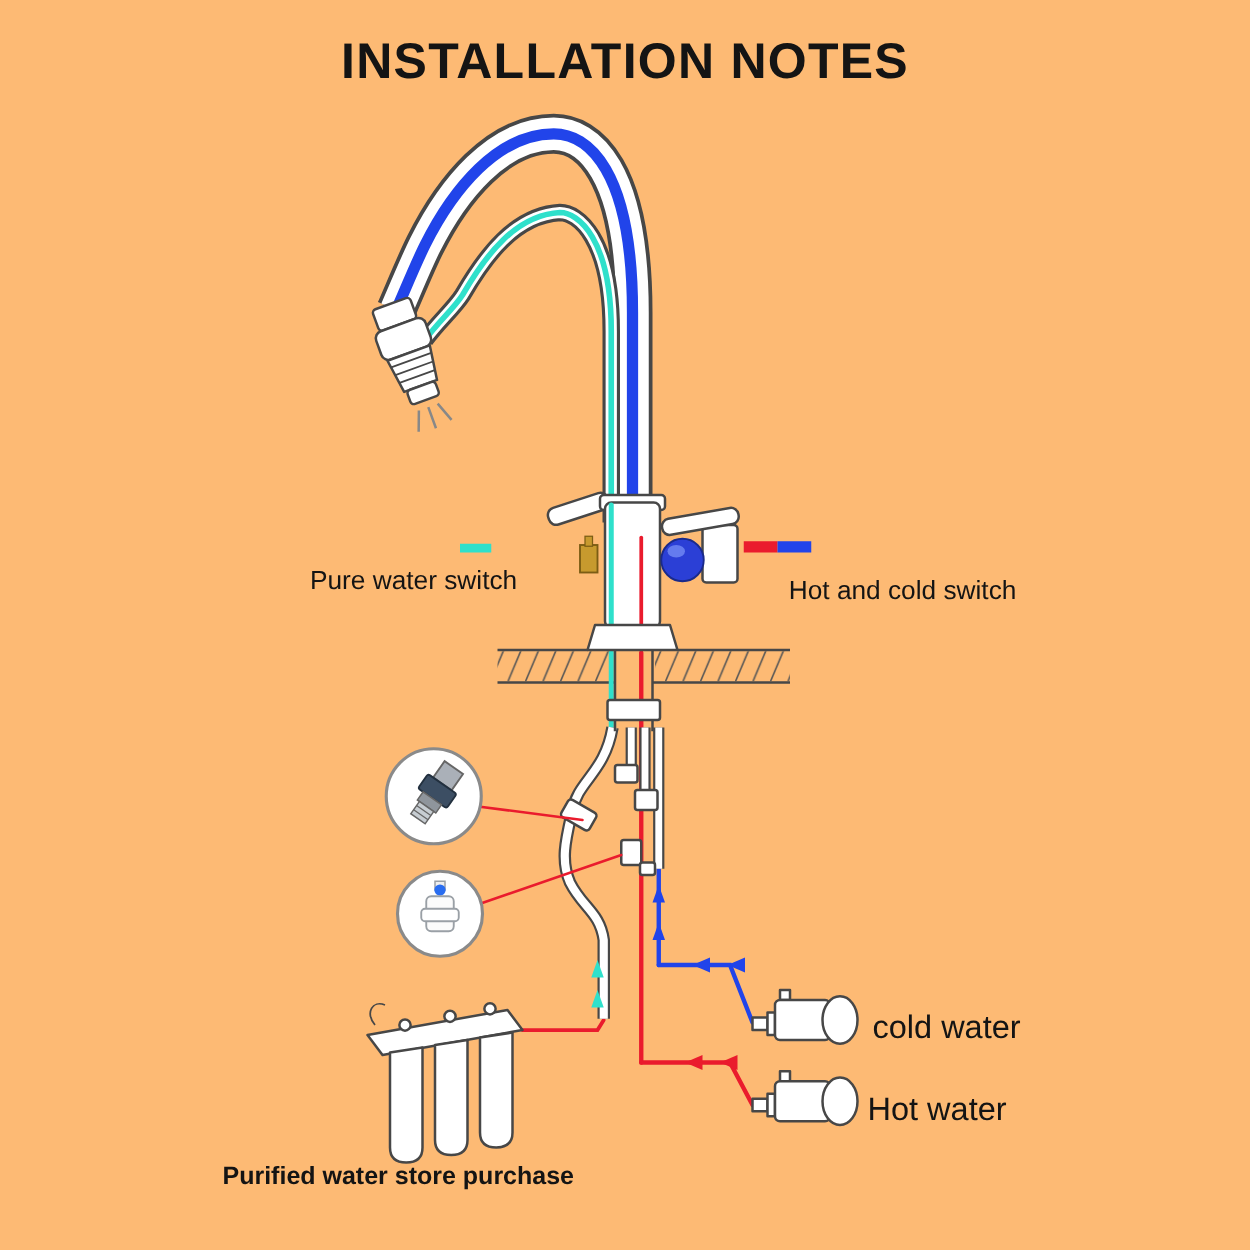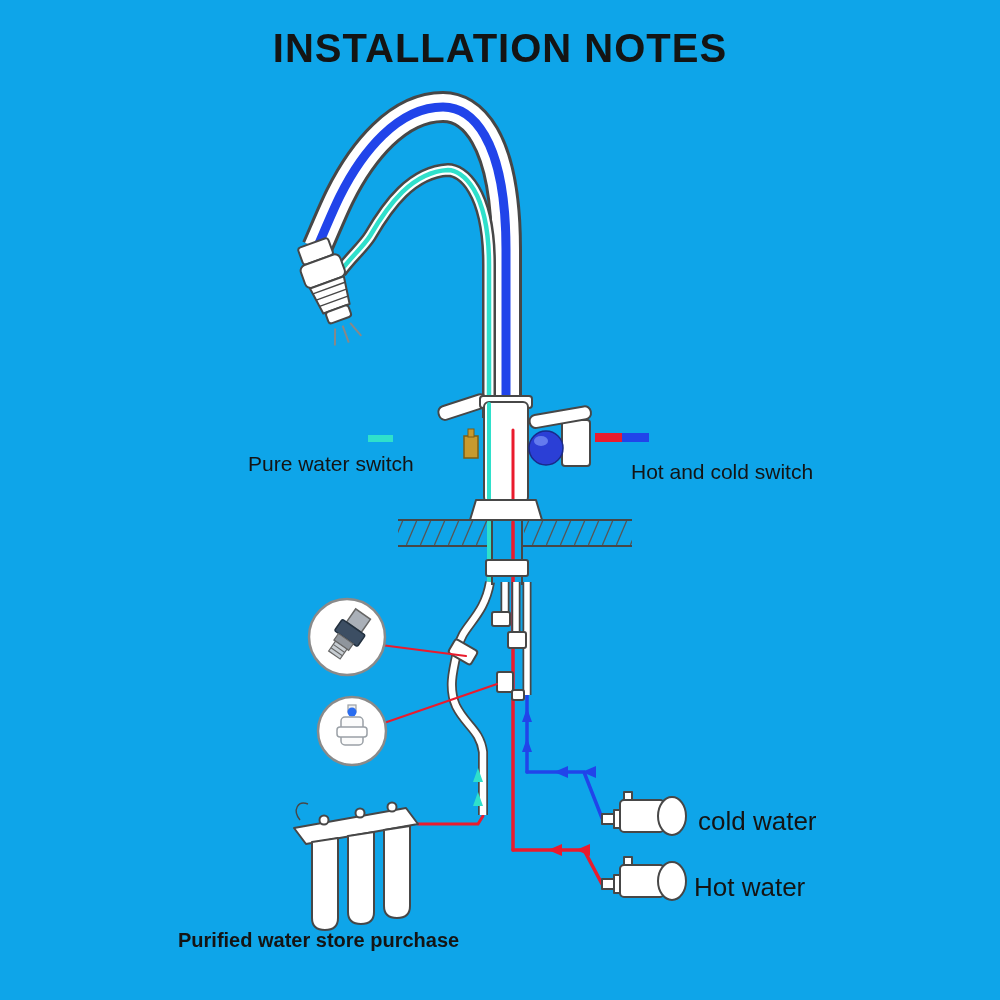--- a/index.html
+++ b/index.html
@@ -1,20 +1,20 @@
 <!DOCTYPE html>
 <html style="--pure: #2fe0cb; --cold: #2144ea; --hot: #ea1b2d; --outline: #474747; --text: #141414; --knob: #2b3fd6;"><head>
 <meta charset="utf-8">
 <style>
   :root{
     --pure:#2fe0cb; --cold:#2144ea; --hot:#ea1b2d;
     --outline:#474747; --text:#141414; --knob:#2b3fd6;
   }
   html,body{margin:0;padding:0;background:#ffffff;}
-  .page{width:1000px;height:1000px;background:#0ea5e9;position:relative;overflow:hidden;}
+  .page{width:1000px;height:1000px;background:#fdba74;position:relative;overflow:hidden;}
   .t{font-family:"Liberation Sans",sans-serif;fill:var(--text);}
   .title{font-weight:700;font-size:40px;letter-spacing:1px;}
   .lbl{font-size:21px;}
   .lbl-big{font-size:26px;}
   .lbl-bold{font-size:20px;font-weight:700;}
   .outline{fill:none;stroke:var(--outline);stroke-width:2;stroke-linejoin:round;}
   .thin{fill:none;stroke:var(--outline);stroke-width:1.4;}
   .white-fill{fill:#ffffff;stroke:var(--outline);stroke-width:2;stroke-linejoin:round;}
   .tube-outer{fill:none;stroke:var(--outline);stroke-linecap:butt;stroke-linejoin:round;}
   .tube-inner{fill:none;stroke:#ffffff;stroke-linecap:butt;stroke-linejoin:round;}

